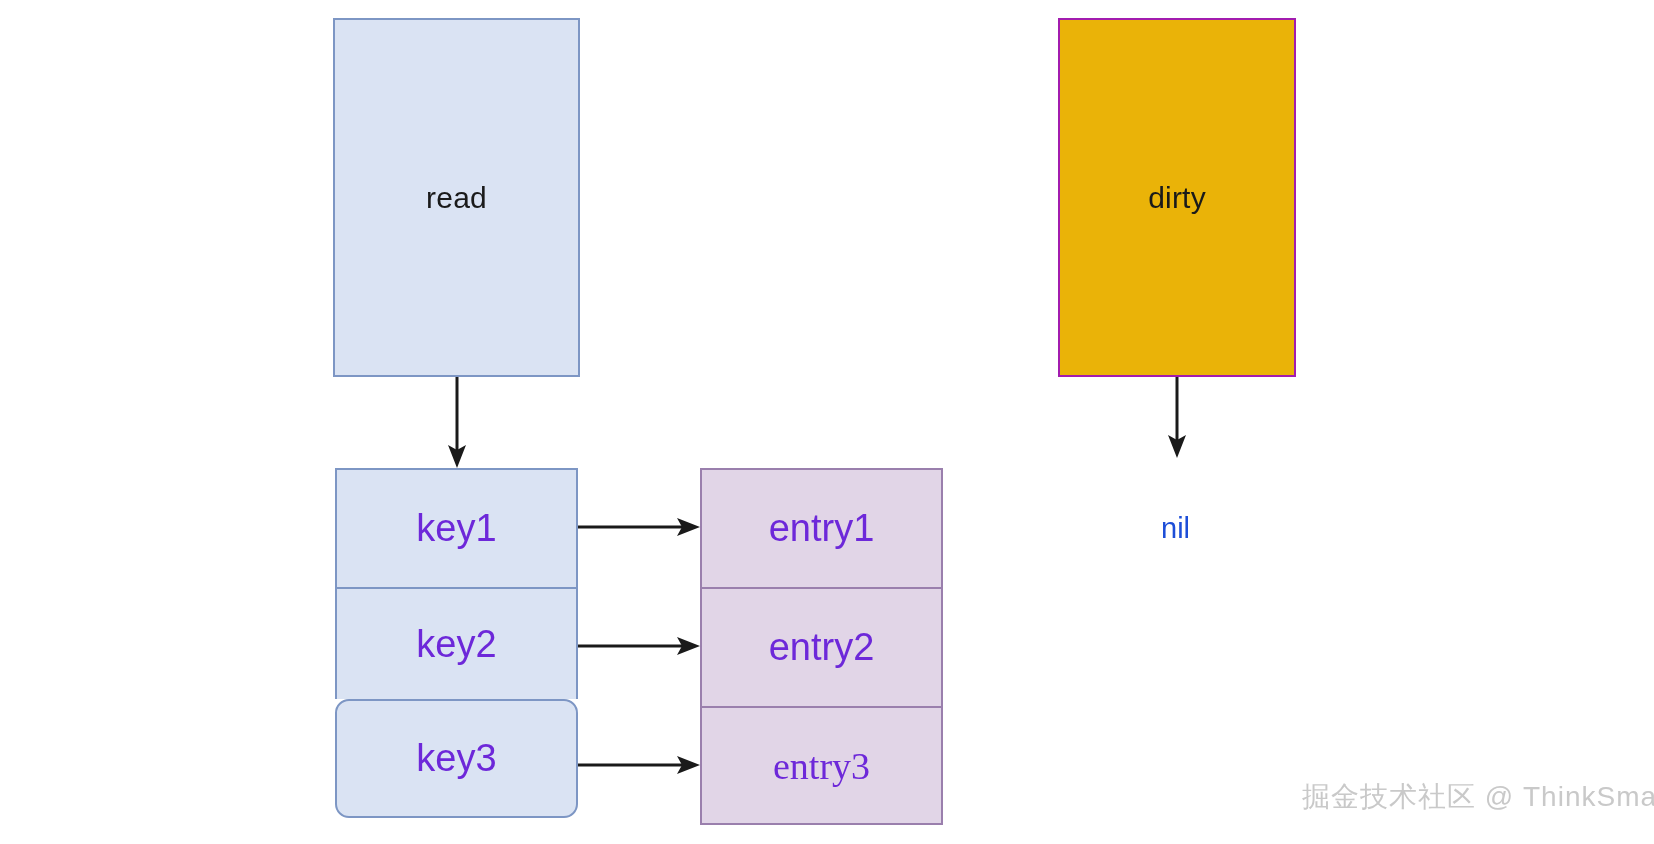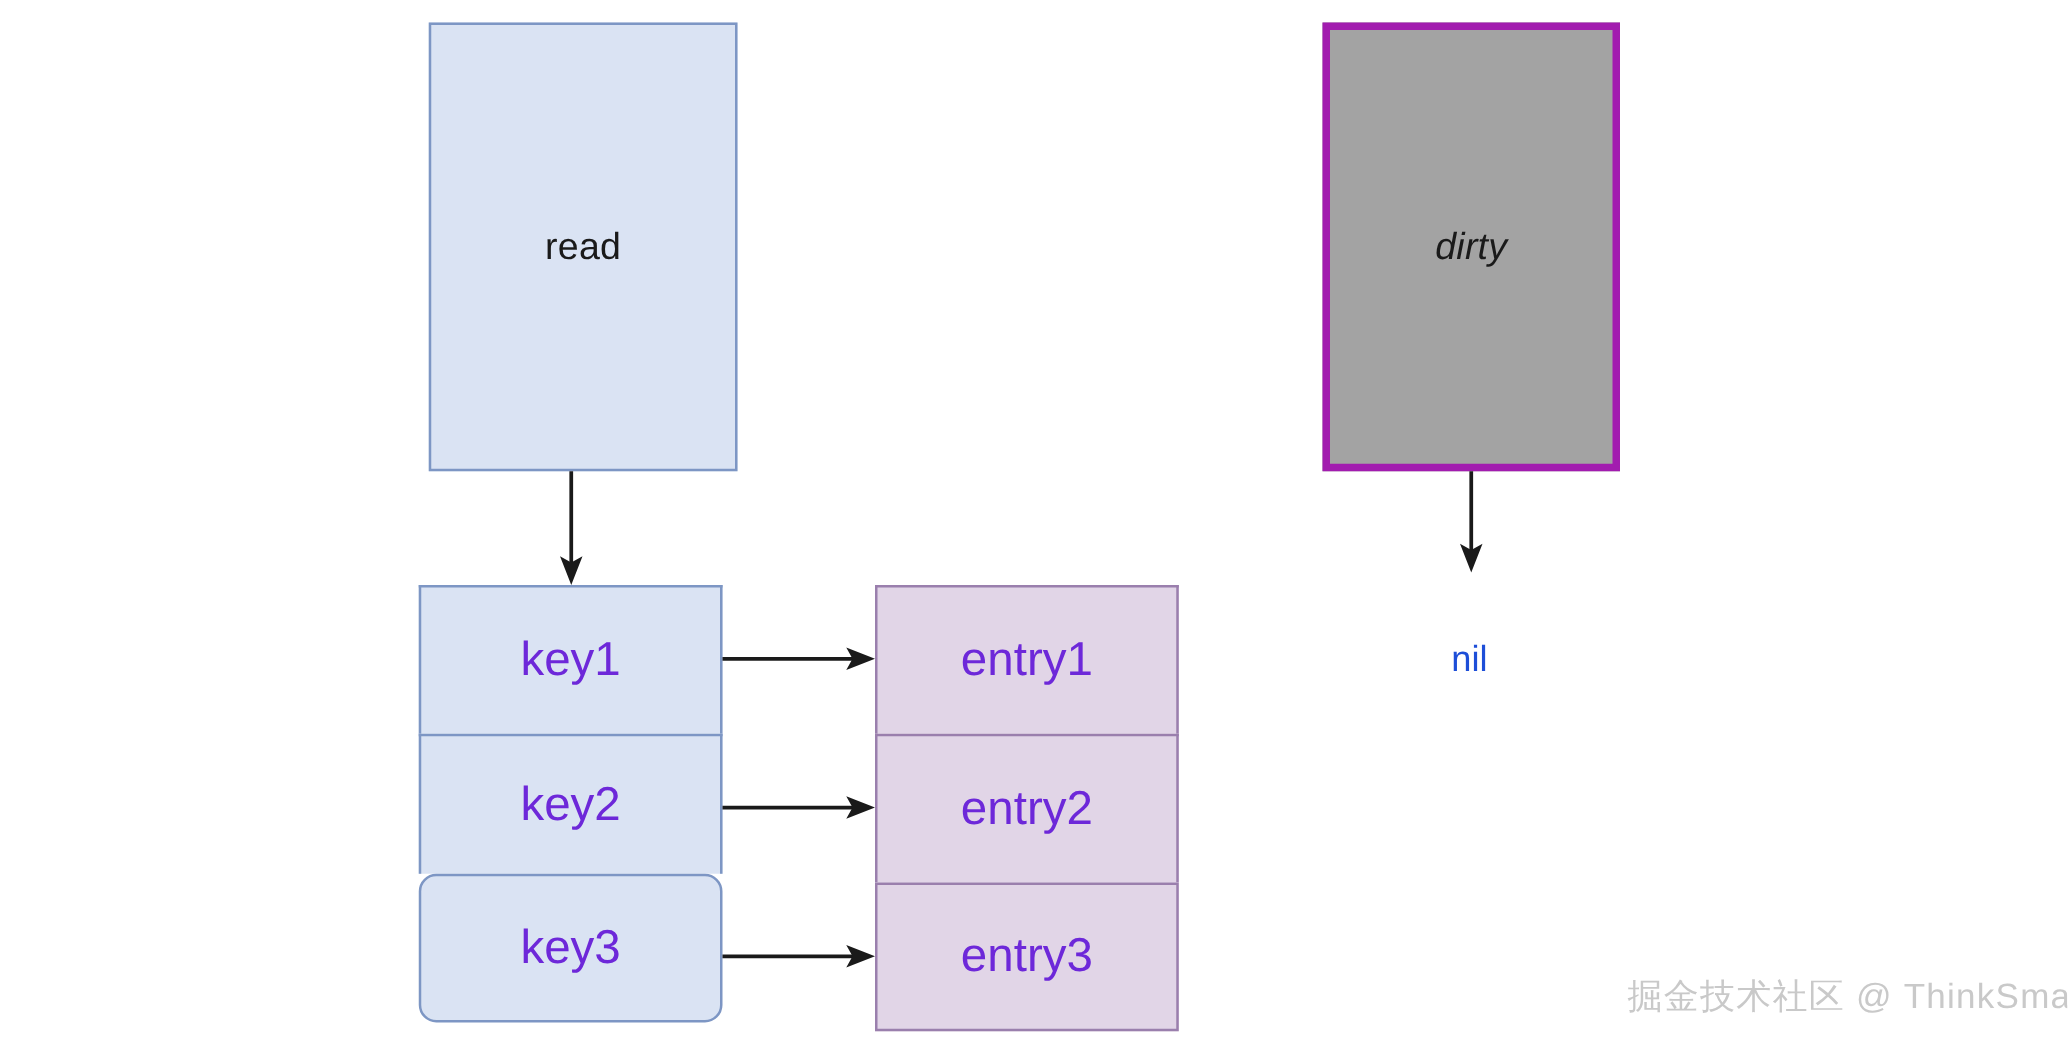--- a/index.html
+++ b/index.html
@@ -33,23 +33,22 @@
     letter-spacing: 0.2px;
   }
 
   
   .blue {
     background: #dae3f3;
     border: 2px solid #7d96c4;
   }
   
   .green {
-    background: #a3a3a3;
-    border: 6px solid #a21caf;
-    font-style: italic;
+    background: #eab308;
+    border: 2px solid #a21caf;
   }
 
   
   .stack {
     position: absolute;
     box-sizing: border-box;
   }
   .stack .cell {
     box-sizing: border-box;
     display: flex;
@@ -67,20 +66,21 @@
     border-bottom-width: 2px;
     border-radius: 14px;
   }
   .stack.purple-stack .cell {
     background: #e1d5e7;
     border: 2px solid #9a7fad;
     border-bottom-width: 0;
   }
   .stack.purple-stack .cell:last-child {
     border-bottom-width: 2px;
+    font-family: Liberation Serif, serif;
   }
 
   
   .edge {
     position: absolute;
     overflow: visible;
   }
   .edge line,
   .edge path {
     stroke: #1a1a1a;
@@ -107,21 +107,21 @@
     color: #c9c9c9;
     white-space: nowrap;
     letter-spacing: 1px;
   }
 </style>
 </head>
 <body>
 
 <div id="canvas">
 
-  <div class="node blue" style="left:333px; top:18px; width:247px; height:359px;margin-left:10px;">
+  <div class="node blue" style="left:333px; top:18px; width:247px; height:359px;">
     <span>read</span>
   </div>
 
   <div class="node green" style="left:1058px; top:18px; width:238px; height:359px;">
     <span>dirty</span>
   </div>
 
   <svg class="edge" style="left:0px; top:0px; width:1654px; height:844px;">
     <line x1="457" y1="377" x2="457" y2="452" stroke-width="3"></line>
     <path class="head" d="M 457 468 L 448 445 L 457 450 L 466 445 Z"></path>

